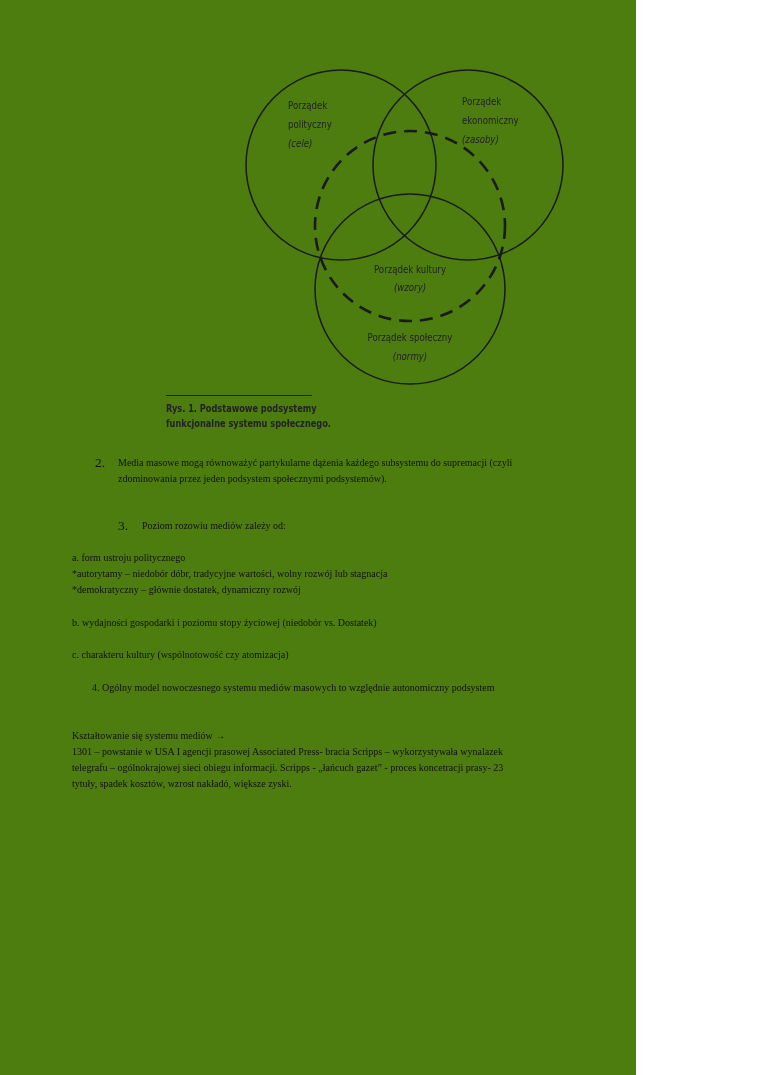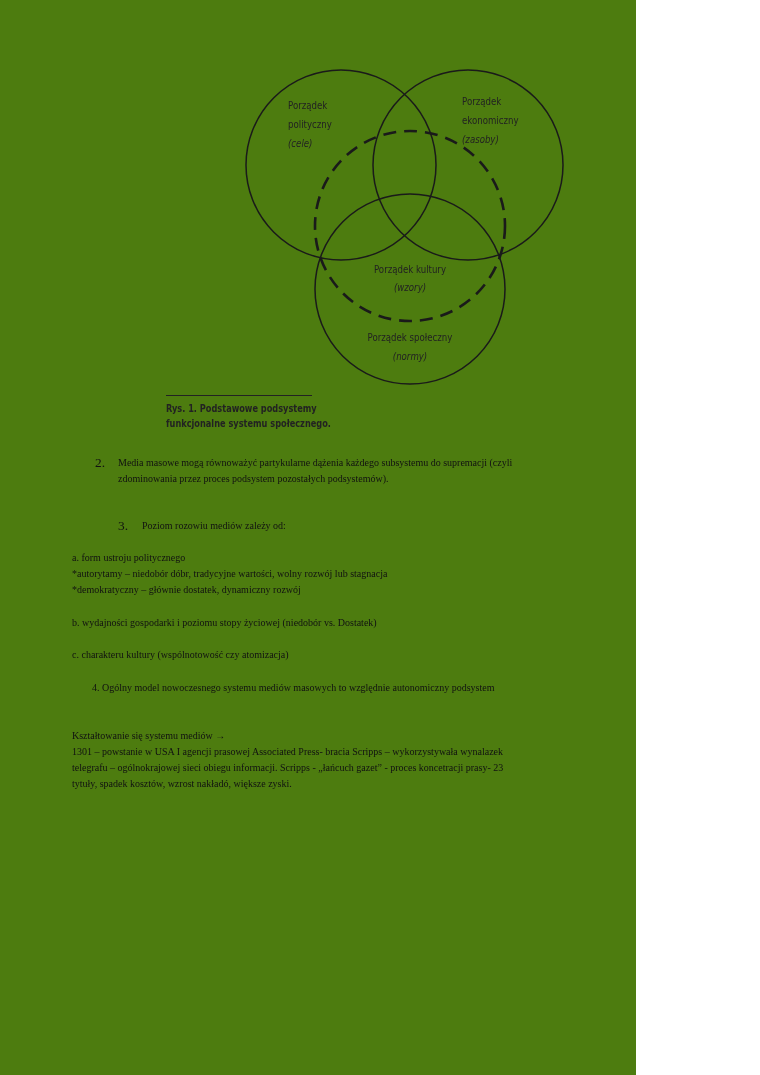--- a/index.html
+++ b/index.html
@@ -52,21 +52,21 @@
   </div>
 
   <div class="caption-rule"></div>
   <div class="caption">
     <div>Rys. 1. Podstawowe podsystemy</div>
     <div>funkcjonalne systemu społecznego.</div>
   </div>
 
   <div class="num" style="left:95px; top:455px;">2.</div>
   <div class="txt" style="left:118px; top:455px;">Media masowe mogą równoważyć partykularne dążenia każdego subsystemu do supremacji (czyli</div>
-  <div class="txt" style="left:118px; top:471px;">zdominowania przez proces podsystem pozostałych podsystemów).</div>
+  <div class="txt" style="left:118px; top:471px;">zdominowania przez jeden podsystem społecznymi podsystemów).</div>
 
   <div class="num" style="left:118px; top:518px;">3.</div>
   <div class="txt" style="left:142px; top:518px;">Poziom rozowiu mediów zależy od:</div>
 
   <div class="txt" style="left:72px; top:550px;font-family:Liberation Serif, serif;">a. form ustroju politycznego</div>
   <div class="txt" style="left:72px; top:582px;">*demokratyczny – głównie dostatek, dynamiczny rozwój</div>
   <div class="txt" style="left:72px; top:566px;">*autorytamy – niedobór dóbr, tradycyjne wartości, wolny rozwój lub stagnacja</div>
 
   <div class="txt" style="left:72px; top:615px;">b. wydajności gospodarki i poziomu stopy życiowej (niedobór vs. Dostatek)</div>
 

